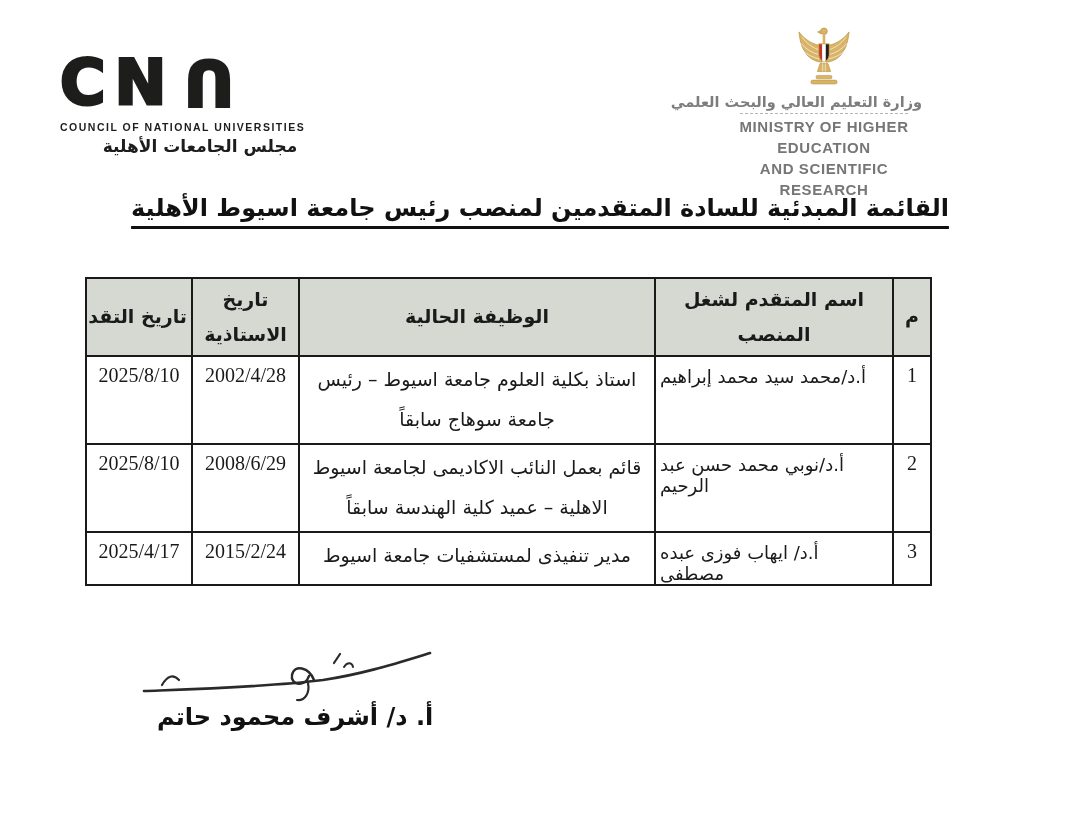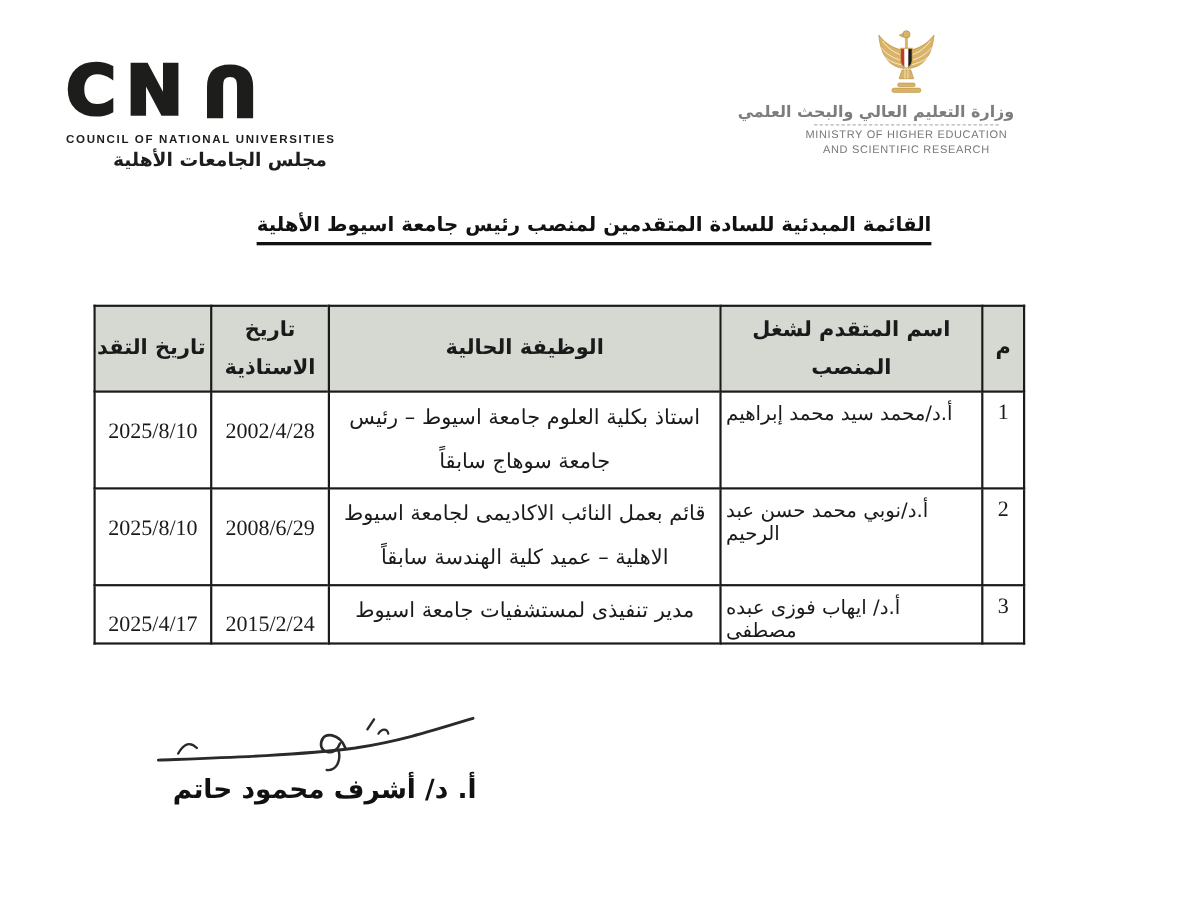--- a/index.html
+++ b/index.html
@@ -52,35 +52,35 @@
     color: #7d7d7d;
     font-weight: bold;
     font-size: 14.5px;
     margin-top: 2px;
     white-space: nowrap;
   }
   .ministry-divider { border-bottom: 1px dashed #b5b5b5; margin: 3px 14px 2px; }
   .ministry-en {
     font-family: "Liberation Sans", sans-serif;
     color: #767676;
-    font-weight: normal;
-    font-size: 10px;
+    font-weight: bold;
+    font-size: 15px;
     letter-spacing: 0.6px;
     line-height: 1.4;
   }
 
   
   .doc-title {
     position: absolute;
     top: 194px;
     left: 0;
     width: 100%;
     text-align: center;
     direction: rtl;
-    font-size: 18px;
+    font-size: 24px;
     font-weight: bold;
     color: #111;
   }
   .doc-title .underlined {
     text-decoration: underline;
     text-decoration-thickness: 2.5px;
     text-underline-offset: 10px;
   }
 
   
@@ -115,21 +115,21 @@
     text-align: center;
     padding-top: 7px;
   }
   .cell-name { font-size: 18px; text-align: left; padding: 9px 8px 0 4px; }
   .cell-pos  { font-size: 19px; text-align: center; padding: 3px 10px; line-height: 2.1; }
   .cell-date {
     font-family: "Liberation Serif", "DejaVu Serif", serif;
     font-size: 20px;
     text-align: center;
     direction: ltr;
-    padding-top: 24px;
+    padding-top: 7px;
   }
 
   
   .committee-title {
     position: absolute;
     left: 76px;
     top: 610px;
     direction: rtl;
     font-size: 24px;
     font-weight: bold;

